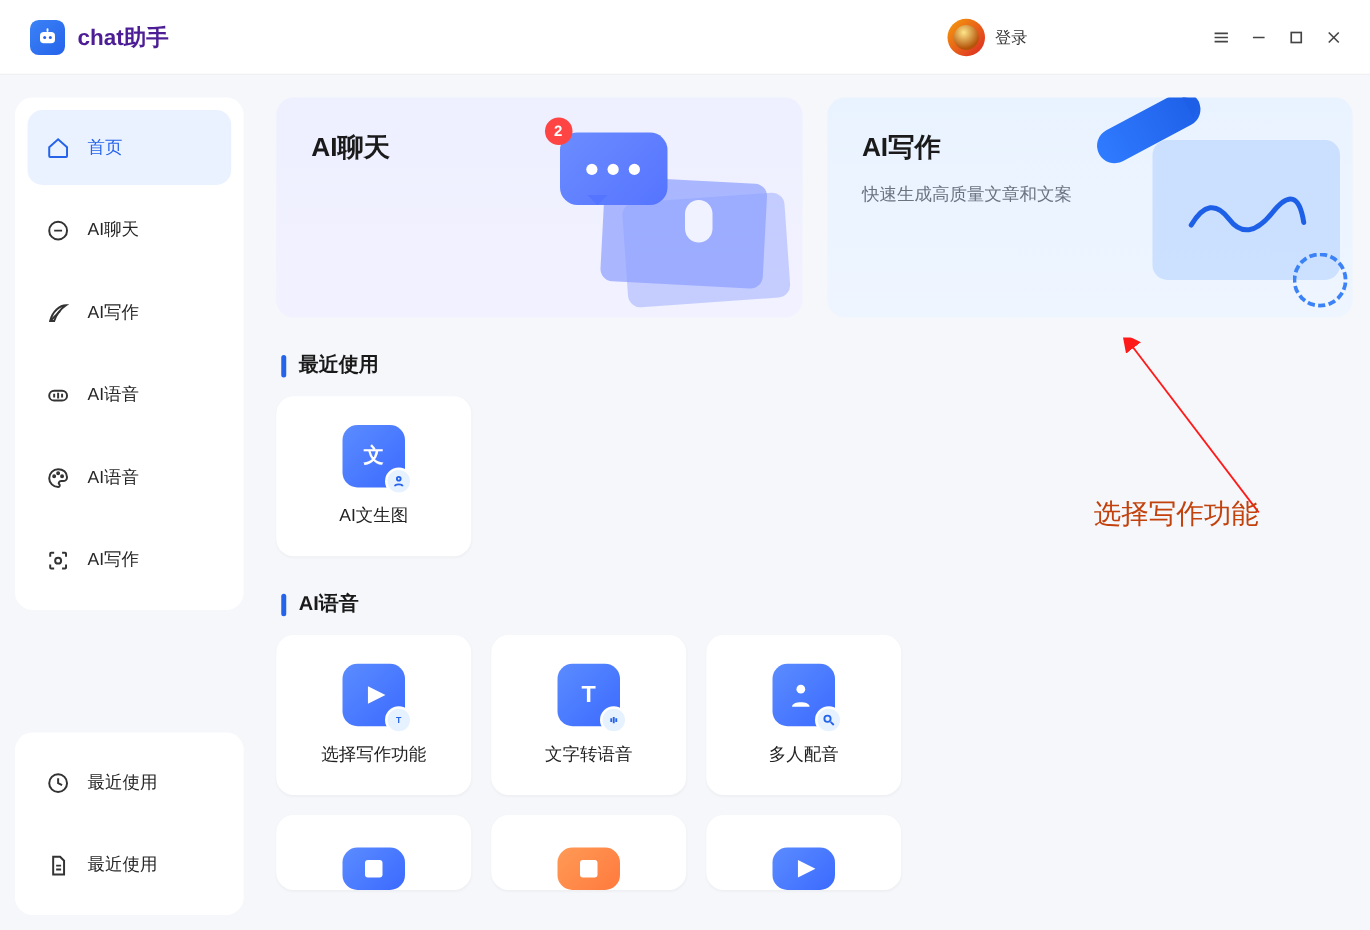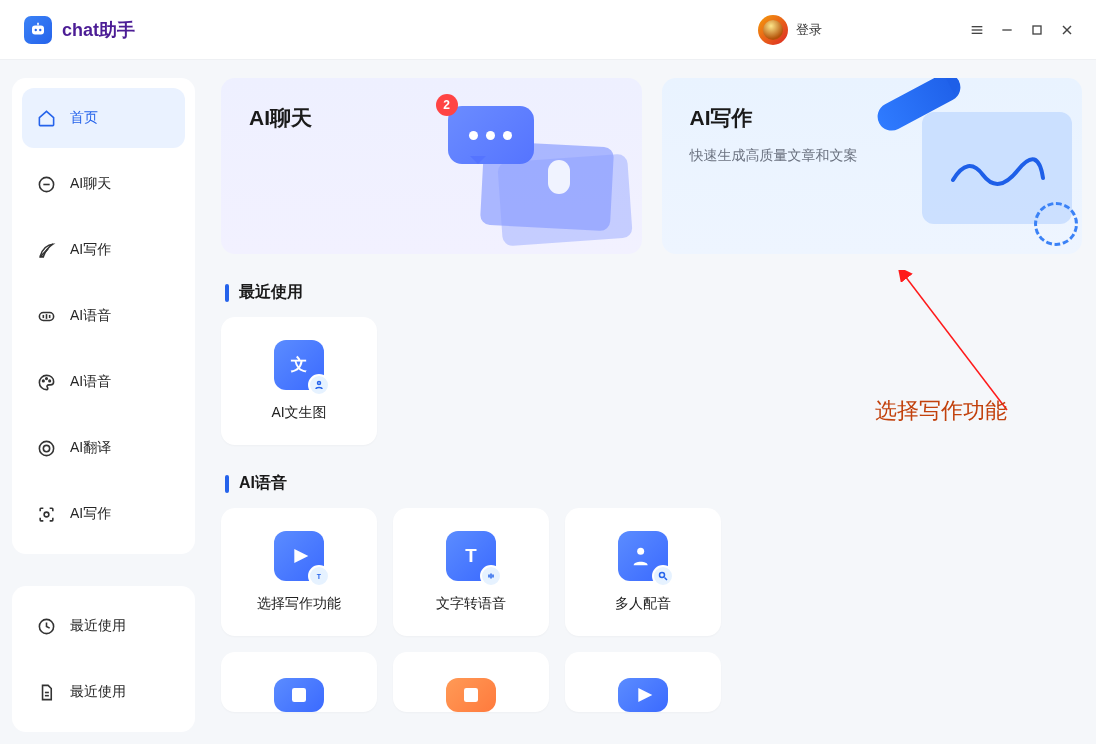--- a/index.html
+++ b/index.html
@@ -168,29 +168,20 @@
       <div class="side-item">
         <span class="side-icon">
             <svg viewBox="0 0 24 24" fill="none" stroke="currentColor" stroke-width="2">
               <path d="M12 3 a9 9 0 1 0 0 18 c2 0 2-2 1-3 s0-3 2-3 h2 a4 4 0 0 0 4-4 C21 6 17 3 12 3 Z"></path>
               <circle cx="8" cy="10" r="1"></circle>
               <circle cx="12" cy="7" r="1"></circle>
               <circle cx="16" cy="10" r="1"></circle>
             </svg>
           </span>
         <span>AI语音</span>
-      </div>
-      <div class="side-item">
-        <span class="side-icon">
-            <svg viewBox="0 0 24 24" fill="none" stroke="currentColor" stroke-width="2">
-              <circle cx="12" cy="12" r="9"></circle>
-              <circle cx="12" cy="12" r="4"></circle>
-            </svg>
-          </span>
-        <span>AI翻译</span>
       </div>
       <div class="side-item">
         <span class="side-icon">
             <svg viewBox="0 0 24 24" fill="none" stroke="currentColor" stroke-width="2">
               <path d="M4 8 V5 a1 1 0 0 1 1-1 h3 M20 8 V5 a1 1 0 0 0 -1-1 h-3 M4 16 v3 a1 1 0 0 0 1 1 h3 M20 16 v3 a1 1 0 0 1 -1 1 h-3"></path>
               <circle cx="12" cy="12" r="3"></circle>
             </svg>
           </span>
         <span>AI写作</span>
       </div>

